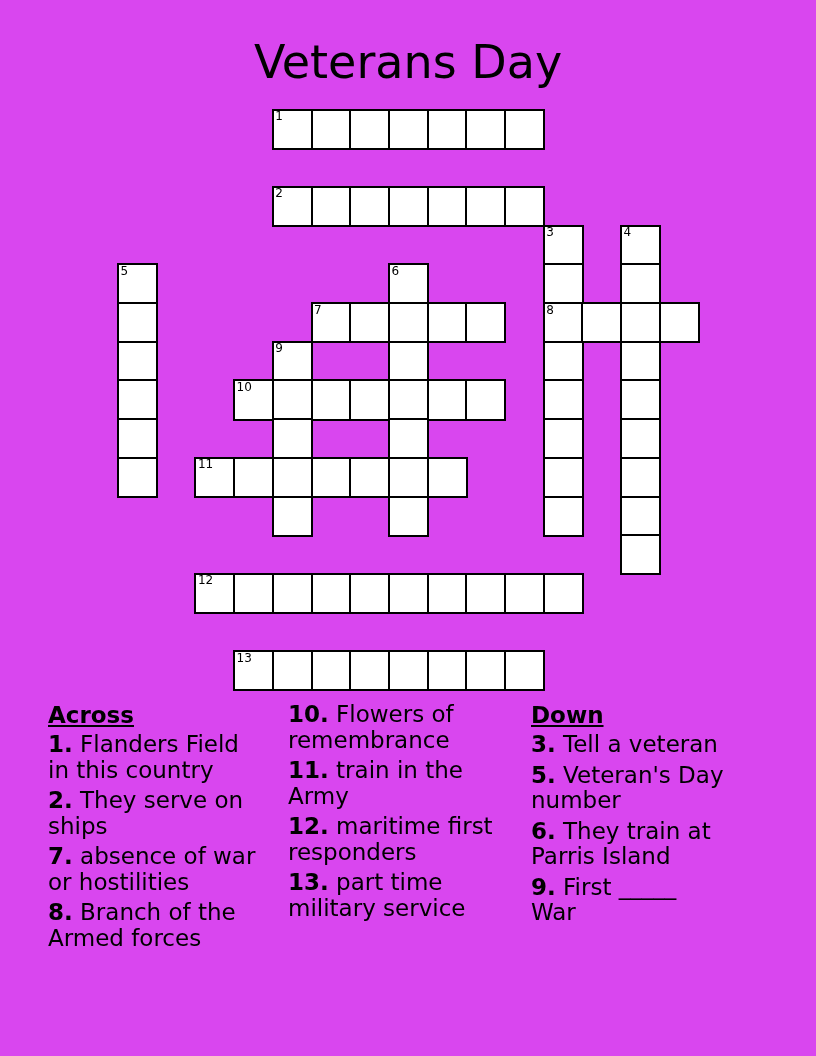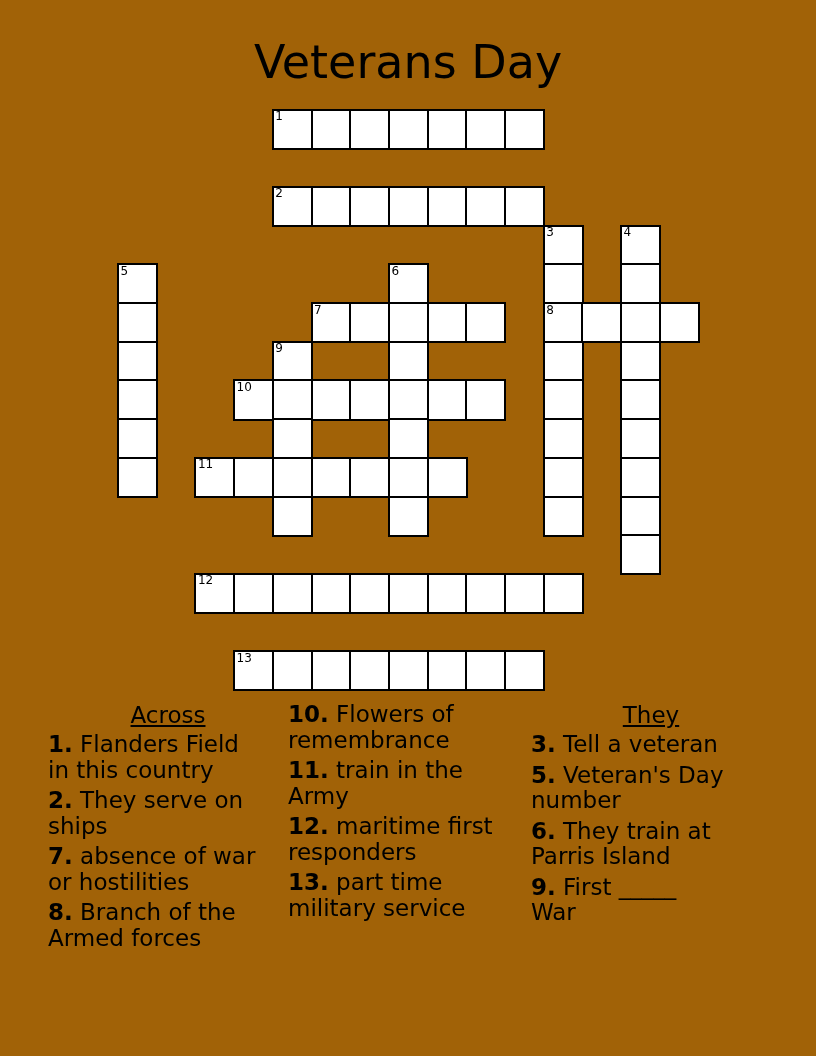--- a/index.html
+++ b/index.html
@@ -1,20 +1,20 @@
 <!DOCTYPE html>
 <html><head>
 <meta charset="utf-8">
 <style>
   html, body { margin: 0; padding: 0; }
   .page {
     position: relative;
     width: 816px;
     height: 1056px;
-    background: #a16207;
+    background: #d946ef;
     overflow: hidden;
     font-family: "DejaVu Sans", sans-serif;
     color: #000;
   }
   .title {
     position: absolute;
     top: 36px;
     left: 0;
     width: 816px;
     text-align: center;
@@ -48,26 +48,25 @@
     position: absolute;
     top: 702px;
     width: 240px;
     font-size: 23px;
     line-height: 25.5px;
   }
   .col-across  { left: 48px;  }
   .col-across2 { left: 288px; }
   .col-down    { left: 531px; }
   .clue-heading {
-    font-weight: normal;
+    font-weight: bold;
     text-decoration: underline;
     font-size: 23px;
     line-height: 26px;
     margin-bottom: 4px;
-    text-align: center;
   }
   .clue { margin-bottom: 5px; }
   .clue .cnum { font-weight: bold; margin-top: 46px; }
   .clue .ctxt { white-space: pre-line; }
 </style>
 </head>
 <body>
 
 <div class="page">
   <div class="title">Veterans Day</div>
@@ -197,21 +196,21 @@
       <div class="clue"><span class="cnum">10.</span> <span class="ctxt">Flowers of
 remembrance</span></div>
       <div class="clue"><span class="cnum">11.</span> <span class="ctxt">train in the
 Army</span></div>
       <div class="clue"><span class="cnum">12.</span> <span class="ctxt">maritime first
 responders</span></div>
       <div class="clue"><span class="cnum">13.</span> <span class="ctxt">part time
 military service</span></div>
     </div>
   <div class="clue-col col-down">
-      <div class="clue-heading">They</div>
+      <div class="clue-heading">Down</div>
       <div class="clue"><span class="cnum">3.</span> <span class="ctxt">Tell a veteran</span></div>
       <div class="clue"><span class="cnum">5.</span> <span class="ctxt">Veteran's Day
 number</span></div>
       <div class="clue"><span class="cnum">6.</span> <span class="ctxt">They train at
 Parris Island</span></div>
       <div class="clue"><span class="cnum">9.</span> <span class="ctxt">First _____
 War</span></div>
     </div>
 </div>
 

